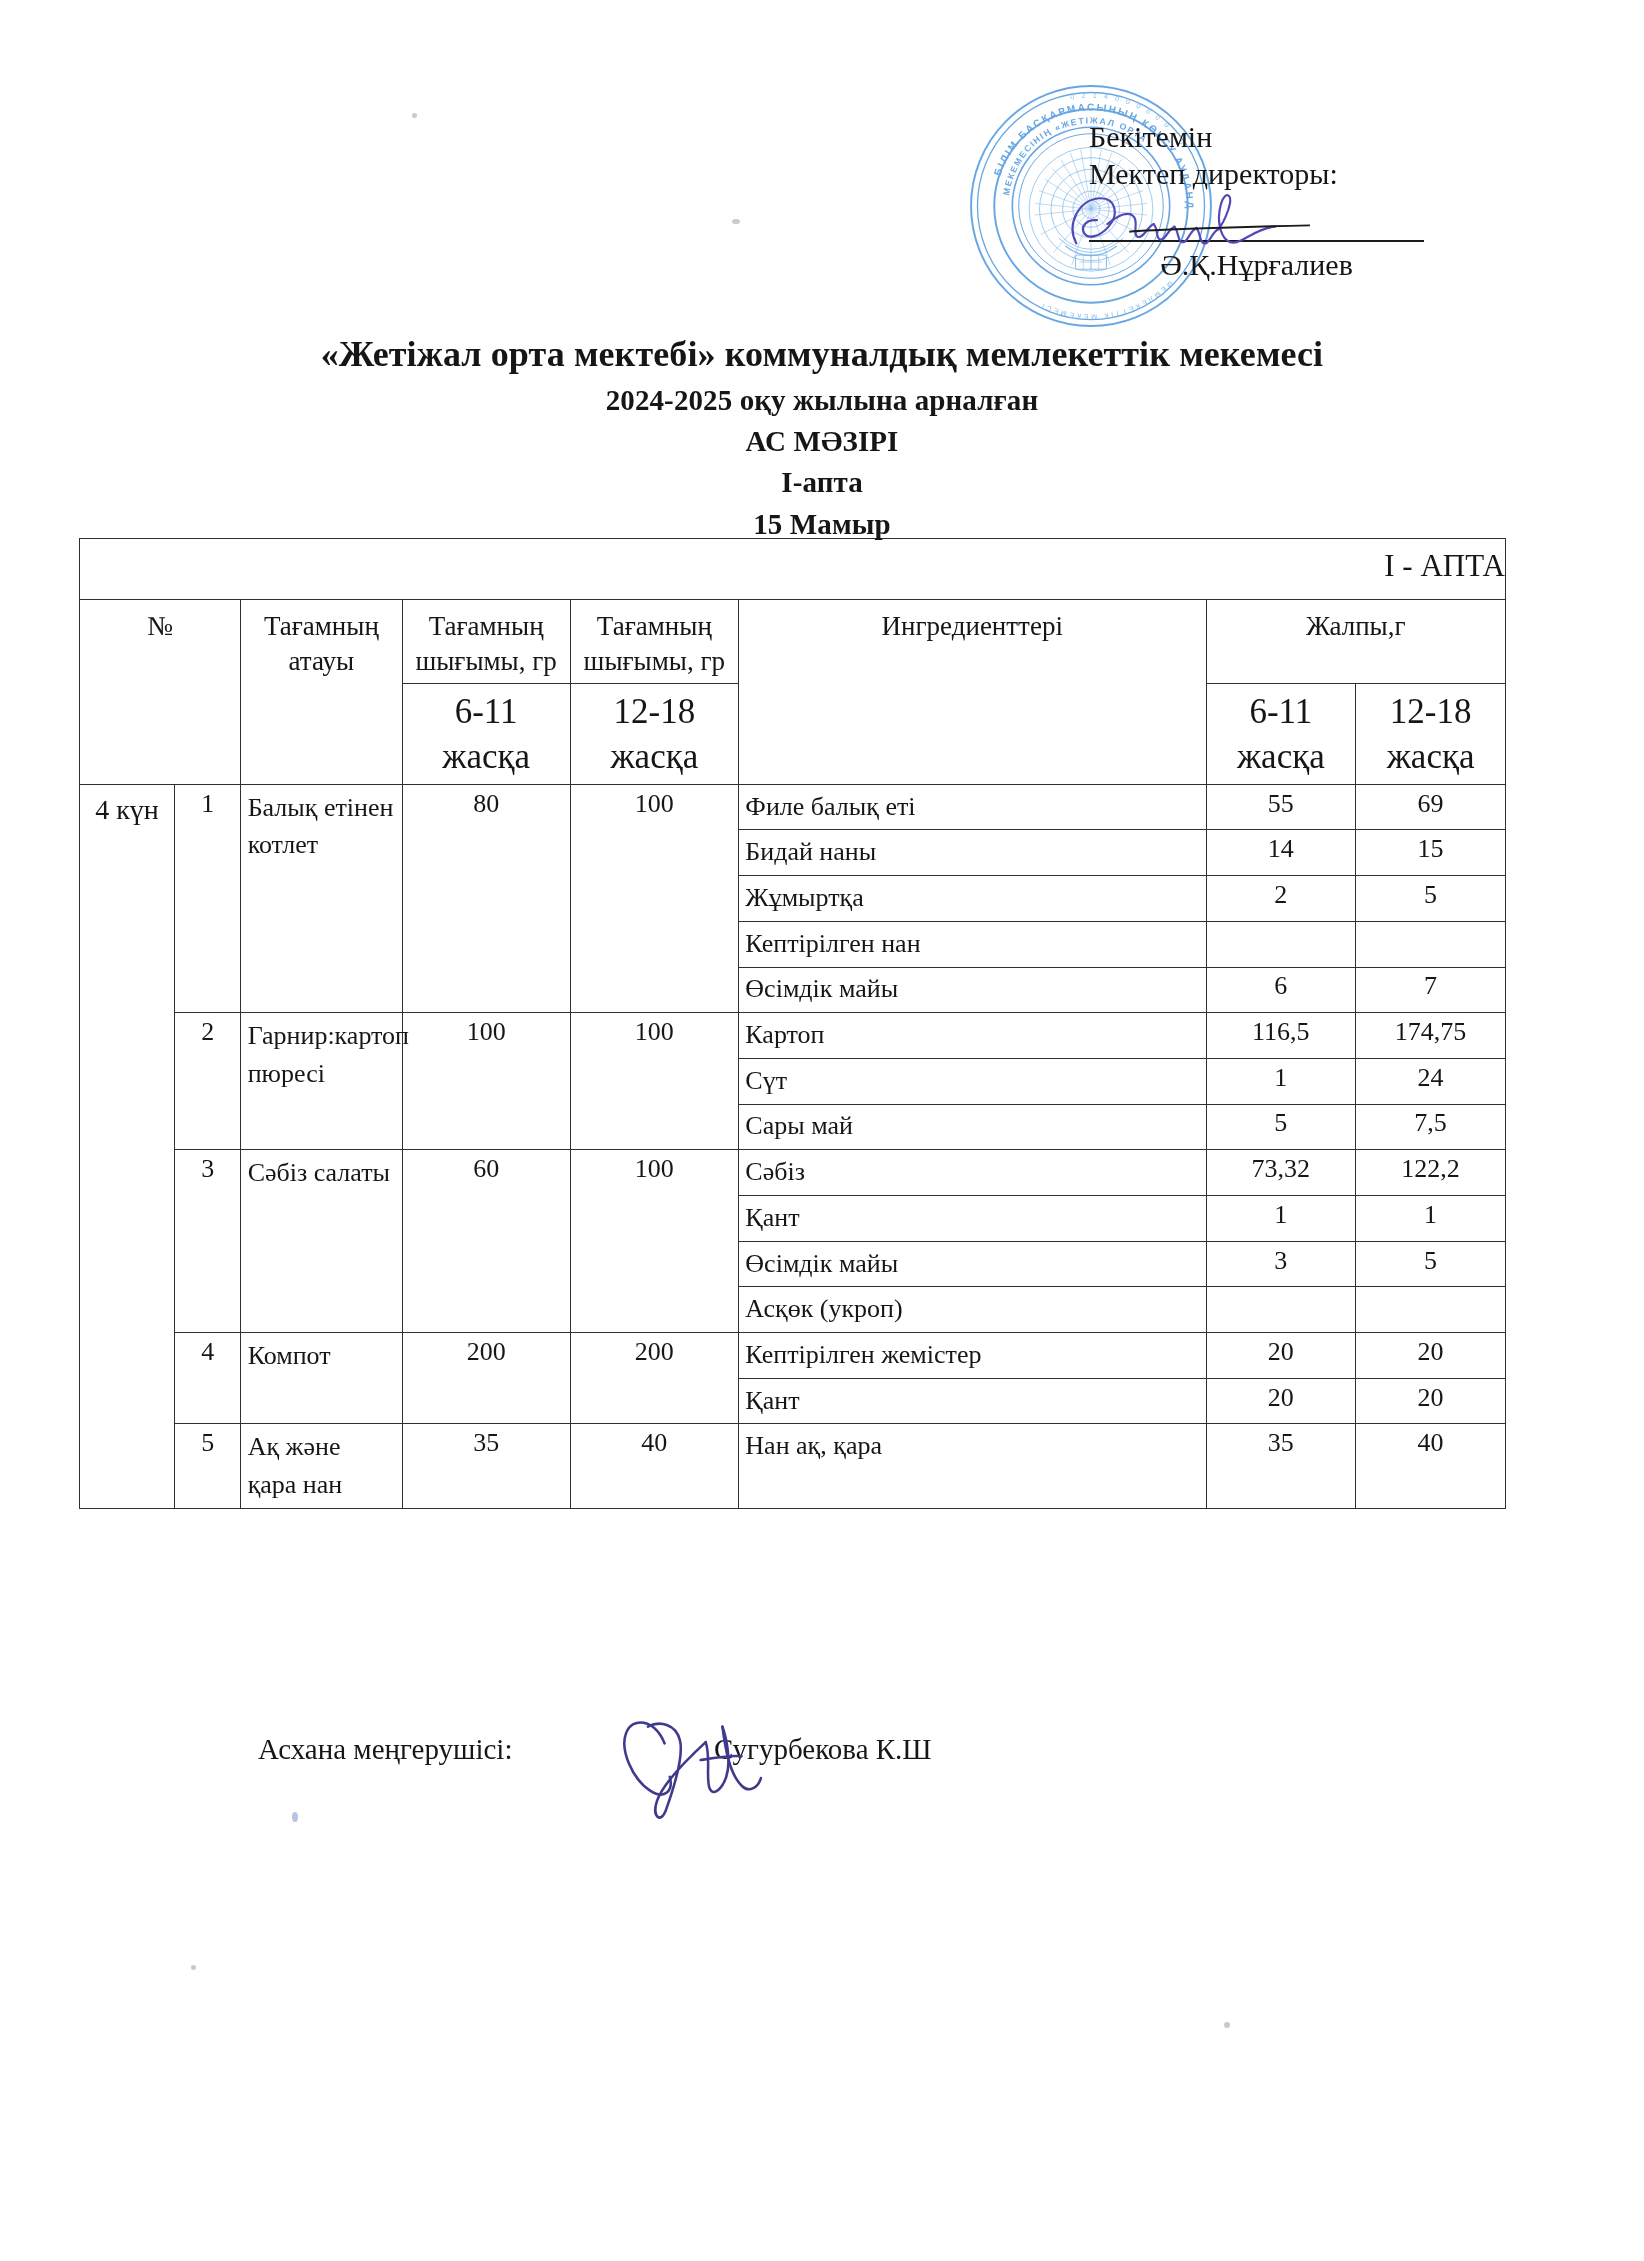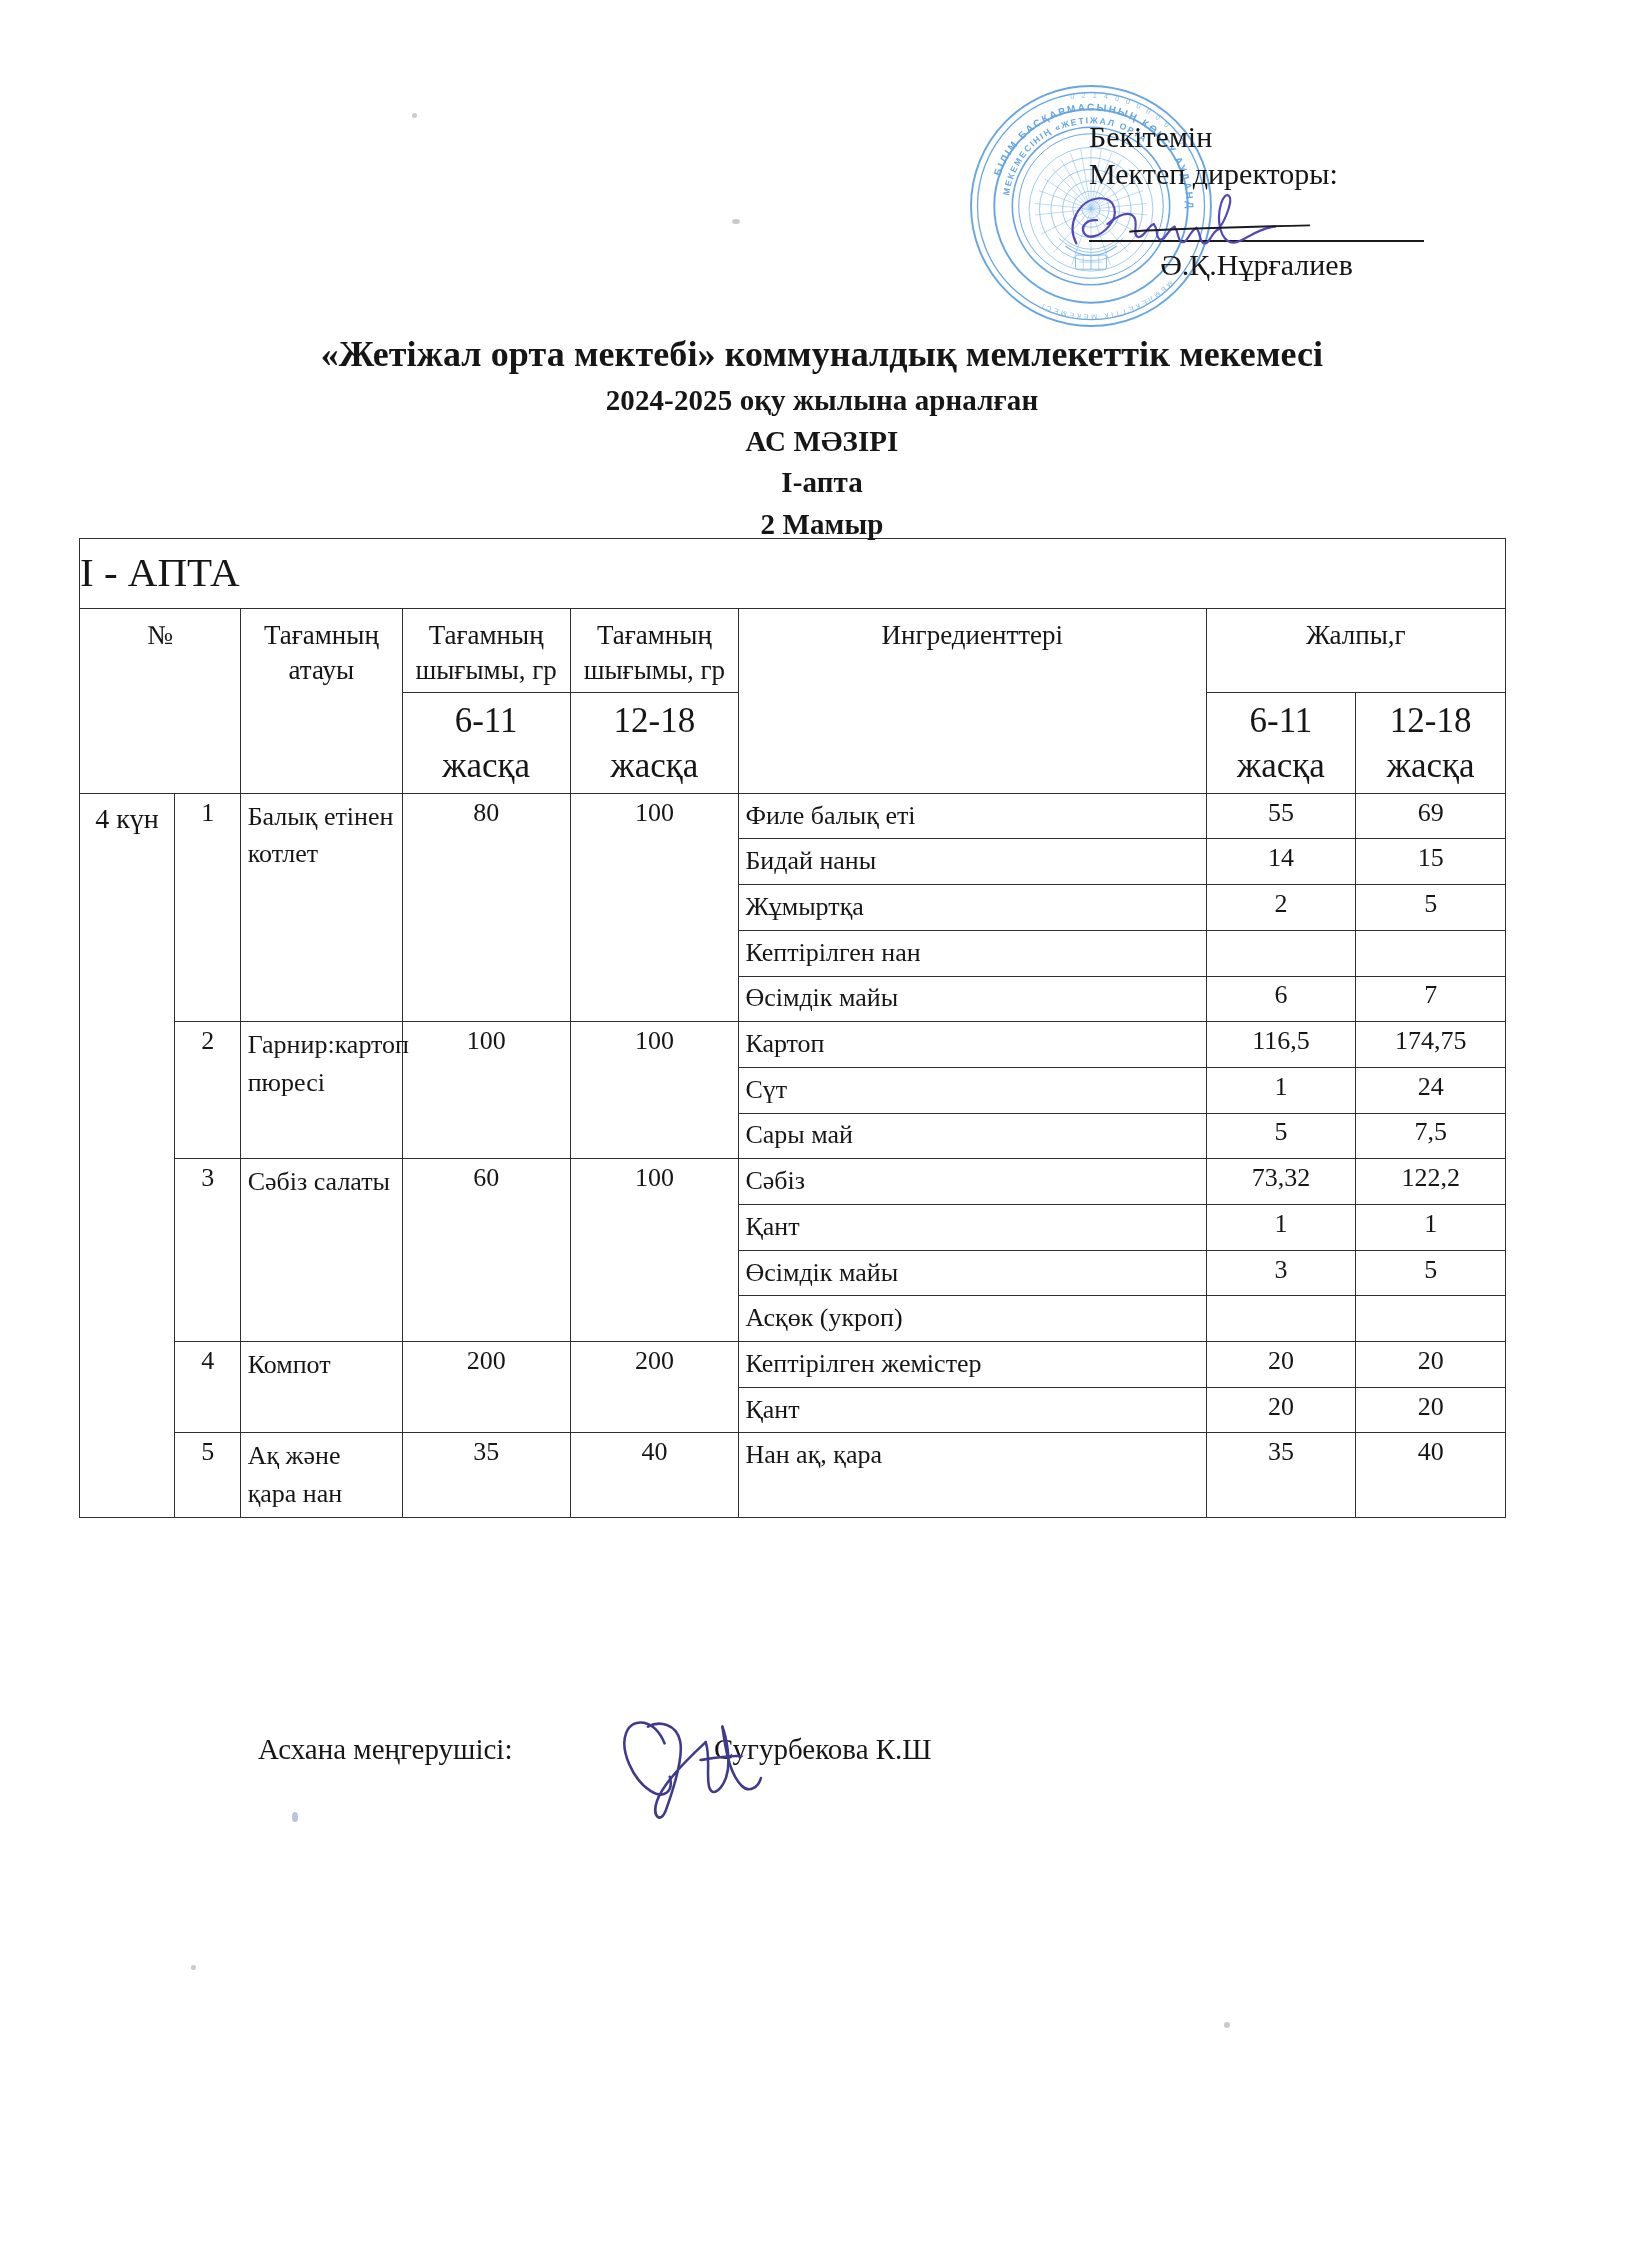--- a/index.html
+++ b/index.html
@@ -87,23 +87,23 @@
     font-size:26px;
   }
   table.menu td, table.menu th {
     border:1.3px solid #2e2e34;
     padding:3.9px 6.4px;
     vertical-align:top;
     font-weight:normal;
     background:transparent;
   }
   .week-band {
-    text-align:left;
+    text-align:right;
     font-weight:bold;
-    font-size:41px;
+    font-size:31px;
     height:39px;
     padding:9px 0 11.6px 0 !important;
   }
   th.hd {
     text-align:center;
     font-weight:bold;
     font-size:27px;
     line-height:1.3;
     vertical-align:top;
     padding-top:9px !important;
@@ -249,21 +249,21 @@
       </g>
       <path d="M112 74 C140 71, 300 66, 392 64" fill="none" stroke="#1b1b1b" stroke-width="3"></path>
     </svg>
   </div>
 
   <div class="titles">
     <div class="t big">«Жетіжал орта мектебі» коммуналдық мемлекеттік мекемесі</div>
     <div class="t">2024-2025 оқу жылына арналған</div>
     <div class="t">АС МӘЗІРІ</div>
     <div class="t">I-апта</div>
-    <div class="t">2 Мамыр</div>
+    <div class="t">15 Мамыр</div>
   </div>
 
   <div class="tbl-wrap">
     <table class="menu">
       <colgroup>
         <col class="c-day">
           <col class="c-no">
           <col class="c-dish">
         <col class="c-y1">
           <col class="c-y2">

